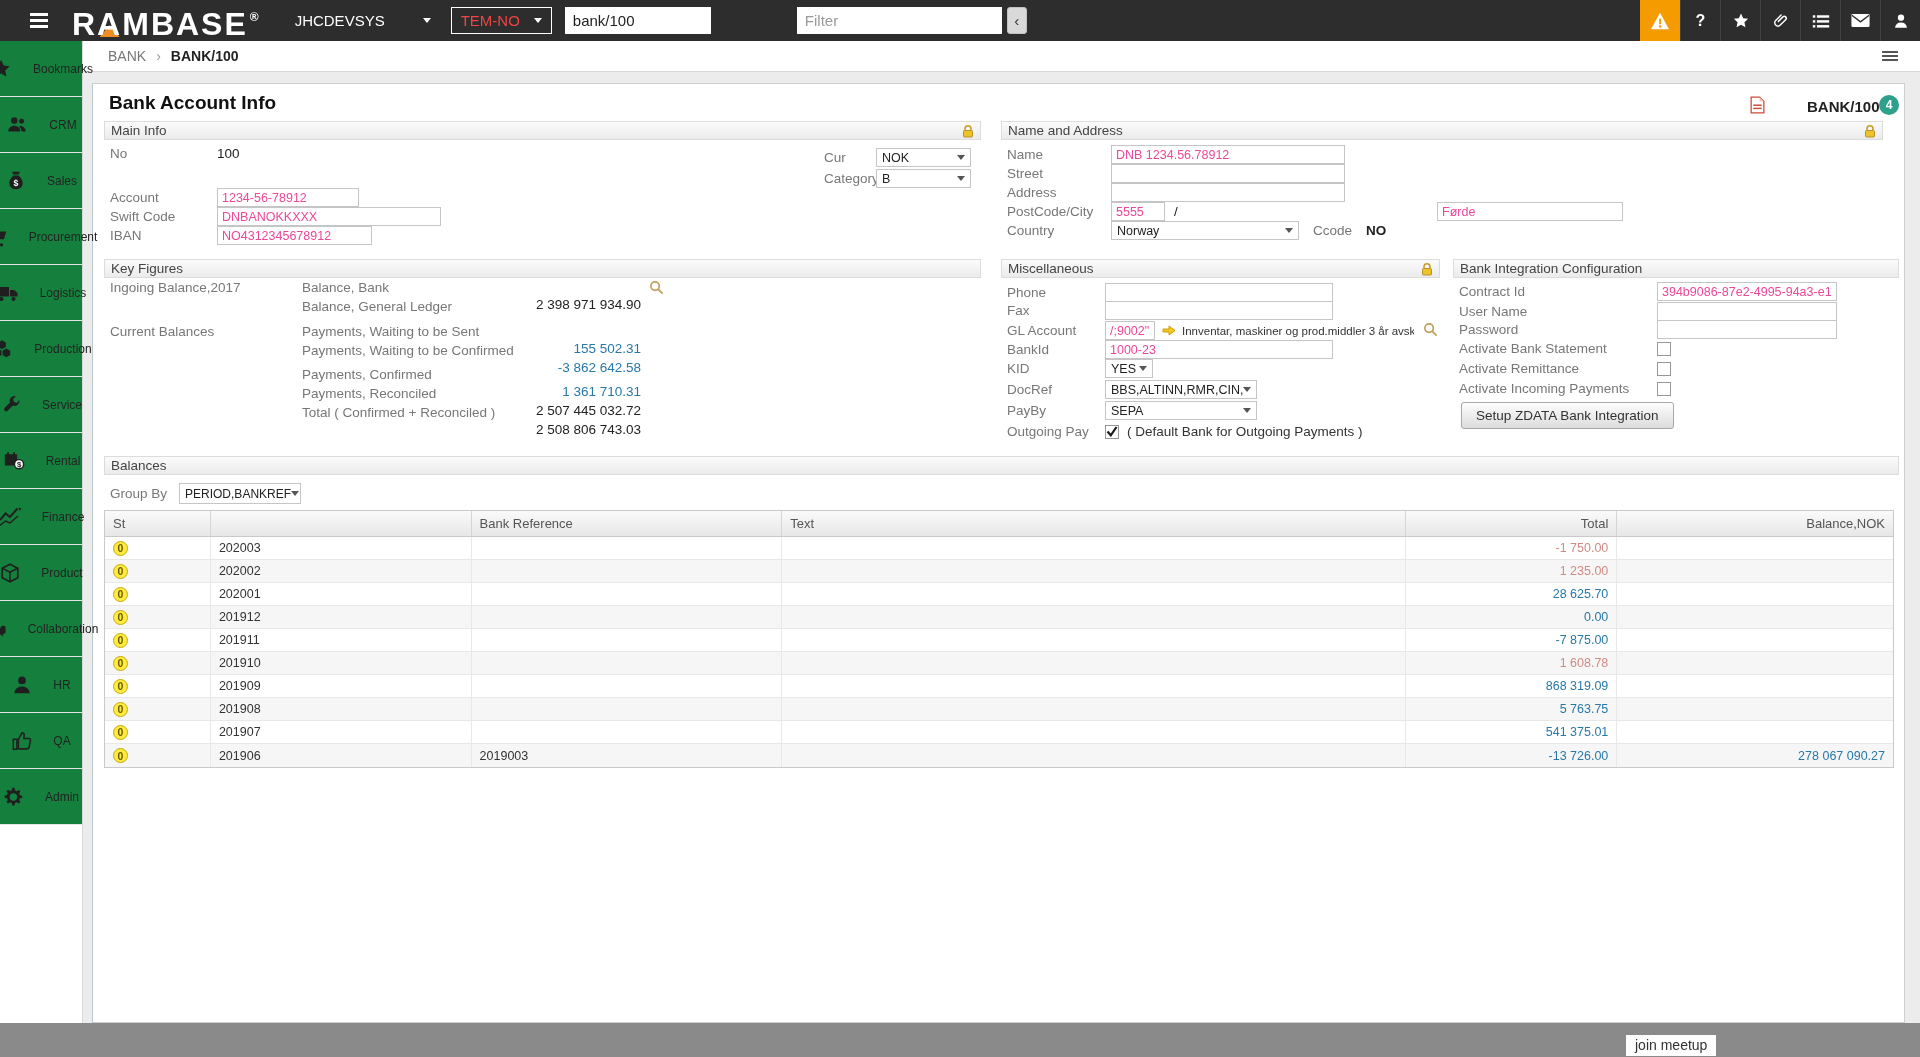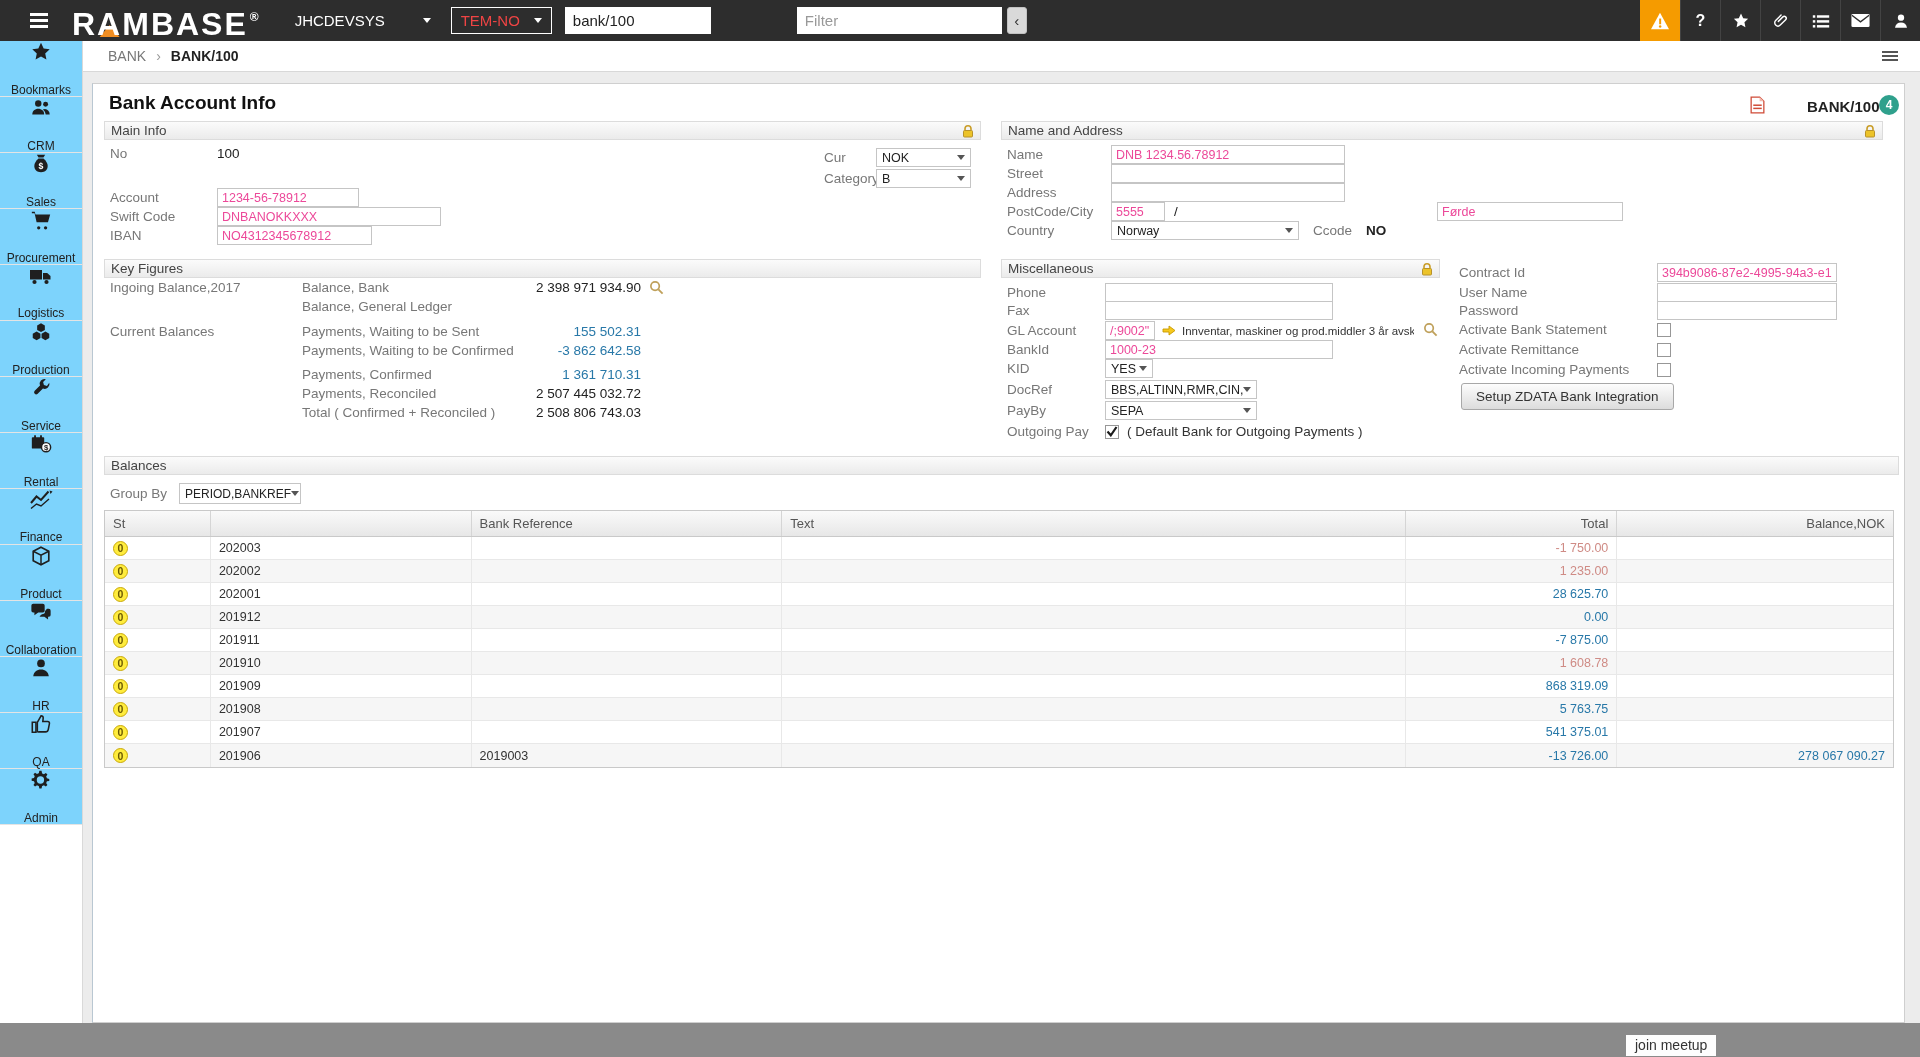--- a/index.html
+++ b/index.html
@@ -33,22 +33,22 @@
     border-radius:3px;color:#333;display:flex;align-items:center;justify-content:center;
     font-size:15px;cursor:pointer;}
   .tb-icons{position:absolute;right:0;top:0;height:41px;display:flex;}
   .tb-tile{width:40px;height:41px;display:flex;align-items:center;justify-content:center;
     border-left:1px solid #434343;cursor:pointer;color:#fff;font-size:16px;font-weight:bold;}
   .tb-tile.warn{background:#f59b00;border-left:0;}
 
   
   .sidebar{position:absolute;top:41px;left:0;width:83px;height:982px;background:#fff;
     border-right:1px solid #d9d9d9;z-index:20;}
-  .sb-item{height:56px;border-bottom:1px solid #e4e4e4;display:flex;flex-direction:column;
-    align-items:center;justify-content:center;gap:20px;cursor:pointer;background:#7dd3fc;}
+  .sb-item{height:56px;border-bottom:1px solid #e4e4e4;display:flex;
+    align-items:center;justify-content:center;gap:20px;cursor:pointer;background:#15803d;}
   .sb-ico{height:24px;display:flex;align-items:center;justify-content:center;}
   .sb-ico svg{fill:#1f1f1f;stroke:none;}
   .sb-lbl{font-size:12px;color:#222;}
 
   
   .breadcrumb{position:absolute;top:41px;left:83px;right:0;height:31px;background:#fff;
     border-bottom:1px solid #d8d8d8;display:flex;align-items:center;padding-left:25px;z-index:10;}
   .bc-root{color:#777;font-size:14px;cursor:pointer;}
   .bc-sep{color:#999;font-size:14px;margin:0 10px;}
   .bc-cur{color:#222;font-size:14px;font-weight:bold;}
@@ -95,21 +95,21 @@
     justify-content:space-between;padding:0 5px;font-size:12.5px;color:#222;cursor:pointer;white-space:nowrap;}
   .cbx{width:14px;height:14px;border:1px solid #979797;background:#fff;display:inline-flex;
     align-items:center;justify-content:center;cursor:pointer;}
   .note{color:#333;margin-left:8px;}
   .bold{font-weight:bold;color:#222;}
 
   
   .kf-row{position:absolute;left:0;height:18px;width:100%;font-size:13.5px;}
   .kf-group{position:absolute;left:6px;color:#777;}
   .kf-label{position:absolute;left:198px;color:#777;}
-  .kf-value{position:absolute;left:330px;width:207px;text-align:right;color:#222;}
+  .kf-value{position:absolute;left:330px;width:207px;text-align:right;color:#222;margin-top:17px;}
   .kf-mag{position:absolute;left:545px;top:0px;cursor:pointer;}
   .val-blue{color:#2878a8;} .val-red{color:#cf8b85;} .val-dark{color:#222;}
 
   
   .gl-desc{margin-left:6px;font-size:11.5px;color:#333;max-width:232px;overflow:hidden;}
   .gl-mag{position:absolute;right:2px;top:1px;cursor:pointer;}
 
   
   .setup-btn{position:absolute;left:8px;top:124px;height:27px;padding:0 14px;font-size:13.5px;
     color:#333;background:linear-gradient(#fdfdfd,#dcdcdc);border:1px solid #a8a8a8;border-radius:3px;
@@ -567,20 +567,23 @@
             <svg width="12" height="11" viewBox="0 0 12 11">
               <path d="M1.5 5.5l3.3 3.8L10.5 1" stroke="#1c1c1c" stroke-width="2.2" fill="none"></path>
             </svg>
           </span>
         <span class="note">( Default Bank for Outgoing Payments )</span>
         </div>
     </div>
   </section>
 
   <section class="section" id="sec-bic">
+    <div class="sec-header">
+        <span>Bank Integration Configuration</span>
+      </div>
     <div class="sec-body">
       <div class="frow" style="top:4px">
           <span class="lbl w198">Contract Id</span>
           <input class="tinput" style="width: 180px;" value="394b9086-87e2-4995-94a3-e16ed295">
         </div>
       <div class="frow" style="top:24px">
           <span class="lbl w198">User Name</span>
           <input class="tinput" style="width: 180px;" value="">
         </div>
       <div class="frow" style="top:42px">

